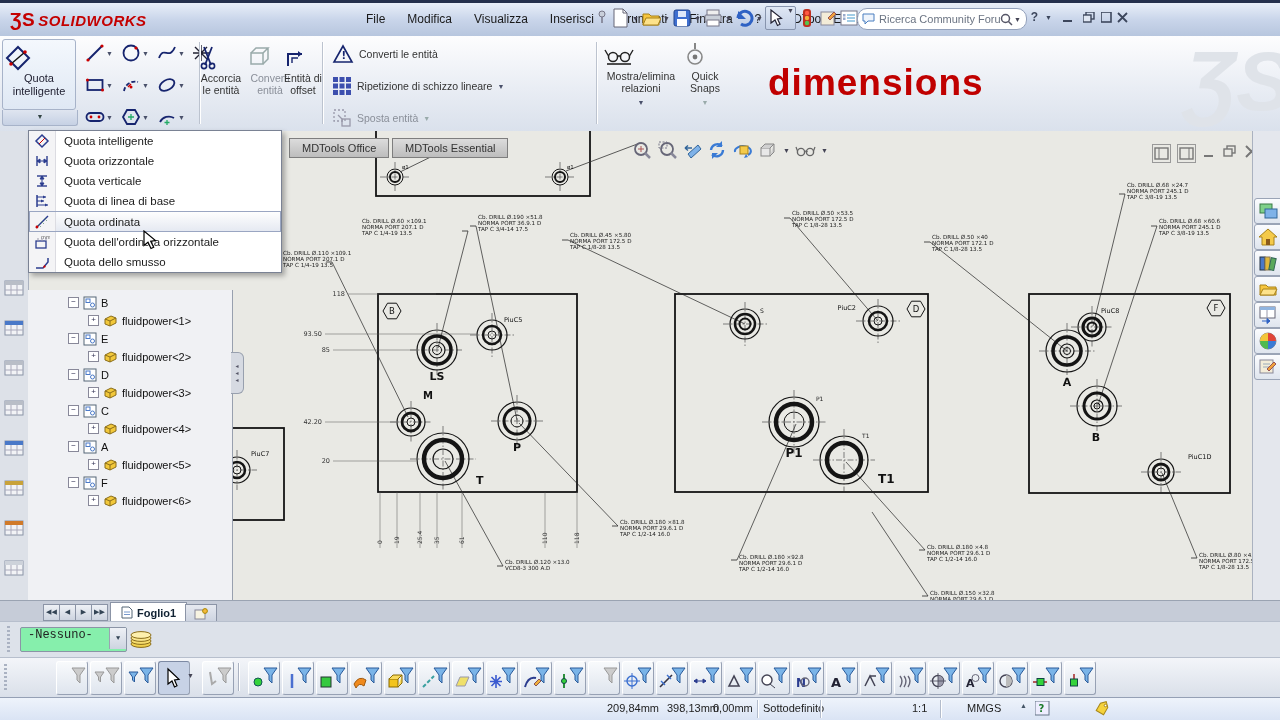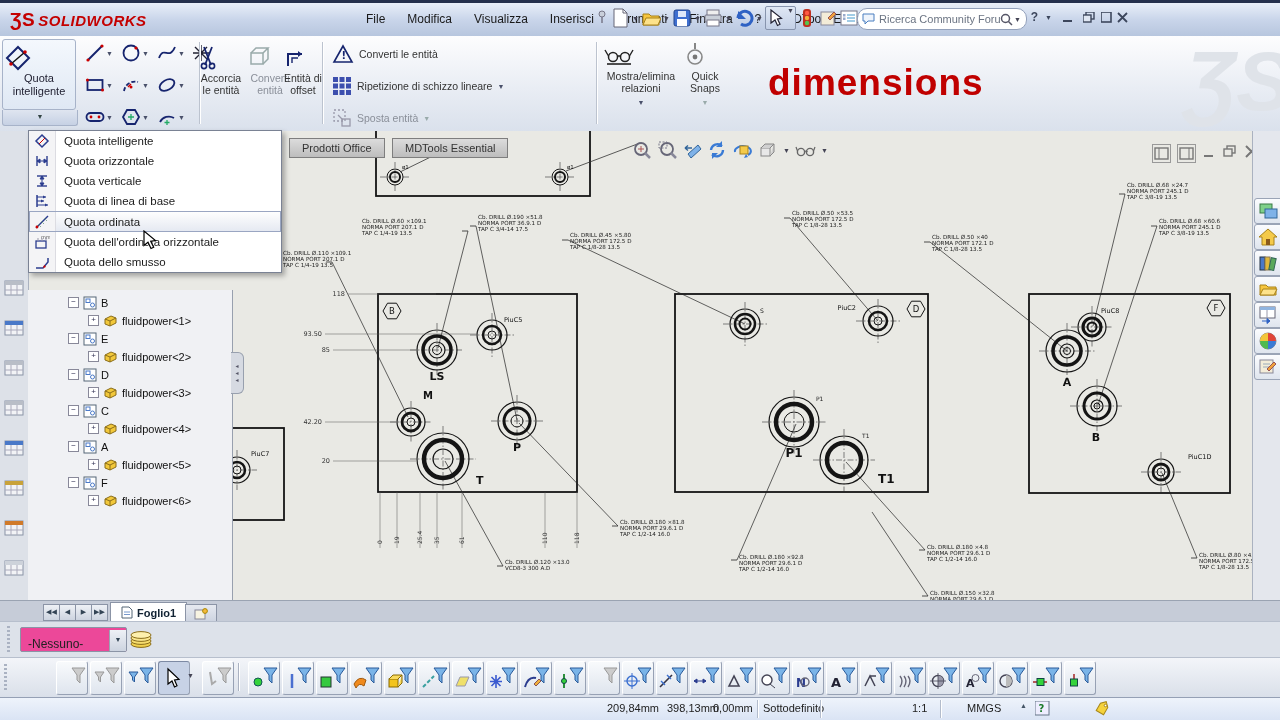--- a/index.html
+++ b/index.html
@@ -67,22 +67,22 @@
   .mrow.sep{border-top:1px solid #c9c9cf;}
   
   #sheetbar{position:absolute;left:0;top:600px;width:1280px;height:21px;background:#c6ccd8;border-top:1px solid #9aa3b2;}
   .navb{position:absolute;top:3px;width:15px;height:15px;background:linear-gradient(#eef1f6,#cdd4e0);
     border:1px solid #8b94a6;font-size:7px;color:#345;text-align:center;line-height:14px;}
   #sheettab{position:absolute;left:110px;top:1px;height:19px;background:#fff;border:1px solid #8b94a6;border-bottom:none;
     display:flex;align-items:center;padding:0 10px;font-size:11px;font-weight:bold;color:#123;}
   #addtab{position:absolute;left:185px;top:3px;width:30px;height:17px;background:linear-gradient(#e6e9f0,#ccd3e0);
     border:1px solid #8b94a6;display:flex;align-items:center;justify-content:center;}
   #layerbar{position:absolute;left:0;top:621px;width:1280px;height:36px;background:#dde2ea;border-top:1px solid #b7bfcd;}
-  #layercombo{position:absolute;left:20px;top:5px;width:98px;height:23px;background:#ec4899;border:1px solid #8b94a6;border-radius:2px;
-    display:flex;align-items:flex-end;font-size:12px;color:#222;padding-left:7px;}
+  #layercombo{position:absolute;left:20px;top:5px;width:98px;height:23px;background:#86efac;border:1px solid #8b94a6;border-radius:2px;
+    display:flex;align-items:flex-start;font-size:12px;color:#222;padding-left:7px;font-family:Liberation Mono, monospace;}
   #layercombo .cc{margin-left:auto;width:16px;height:21px;background:linear-gradient(#eef1f6,#cdd4e0);border-left:1px solid #9aa3b2;
     font-size:7px;color:#345;text-align:center;line-height:20px;}
   #layerstack{position:absolute;left:127px;top:4px;width:28px;height:25px;display:flex;align-items:center;justify-content:center;}
   .grip{position:absolute;width:3px;background:repeating-linear-gradient(#aab2c2 0 2px,transparent 2px 4px);}
   
   #filterbar{position:absolute;left:0;top:657px;width:1280px;height:40px;background:linear-gradient(#f3f5f9,#d9dfe9);border-top:1px solid #b7bfcd;}
   .fbtn{position:absolute;top:3px;width:30px;height:32px;border-radius:3px;border:1px solid #97a1b4;
     border-top-color:#fff;border-left-color:#fff;background:linear-gradient(#f8fafc,#dfe5ee);
     display:flex;align-items:center;justify-content:center;}
   .fbtn.pressed{background:#c7d2e6;border-top-color:#7d8aa4;border-left-color:#7d8aa4;}
@@ -618,21 +618,21 @@
         <line x1="409" y1="361" x2="409" y2="417" stroke="#555" stroke-width="0.5"></line>
         <text x="411" y="413" font-size="6" fill="#333" transform="rotate(-90 411 413)">35</text>
         <line x1="434" y1="361" x2="434" y2="417" stroke="#555" stroke-width="0.5"></line>
         <text x="436" y="413" font-size="6" fill="#333" transform="rotate(-90 436 413)">61</text>
         <line x1="517" y1="361" x2="517" y2="417" stroke="#555" stroke-width="0.5"></line>
         <text x="519" y="413" font-size="6" fill="#333" transform="rotate(-90 519 413)">110</text>
         <line x1="549" y1="361" x2="549" y2="417" stroke="#555" stroke-width="0.5"></line>
         <text x="551" y="413" font-size="6" fill="#333" transform="rotate(-90 551 413)">118</text>
       </svg>
     <div id="cmtabs">
-        <span class="cmtab" style="left: 261px;">Prodotti Office</span>
+        <span class="cmtab" style="left: 261px;">MDTools Office</span>
         <span class="cmtab" style="left: 364px;">MDTools Essential</span>
       </div>
     <div id="headsup">
         <span>
           <svg width="21" height="21">
             <circle cx="9" cy="9" r="6" fill="none" stroke="#667" stroke-width="1.8"></circle>
             <line x1="13" y1="13" x2="18" y2="18" stroke="#889" stroke-width="2.5"></line>
             <path d="M6,9 h6 M9,6 v6" stroke="#a55"></path>
           </svg>
         </span>

